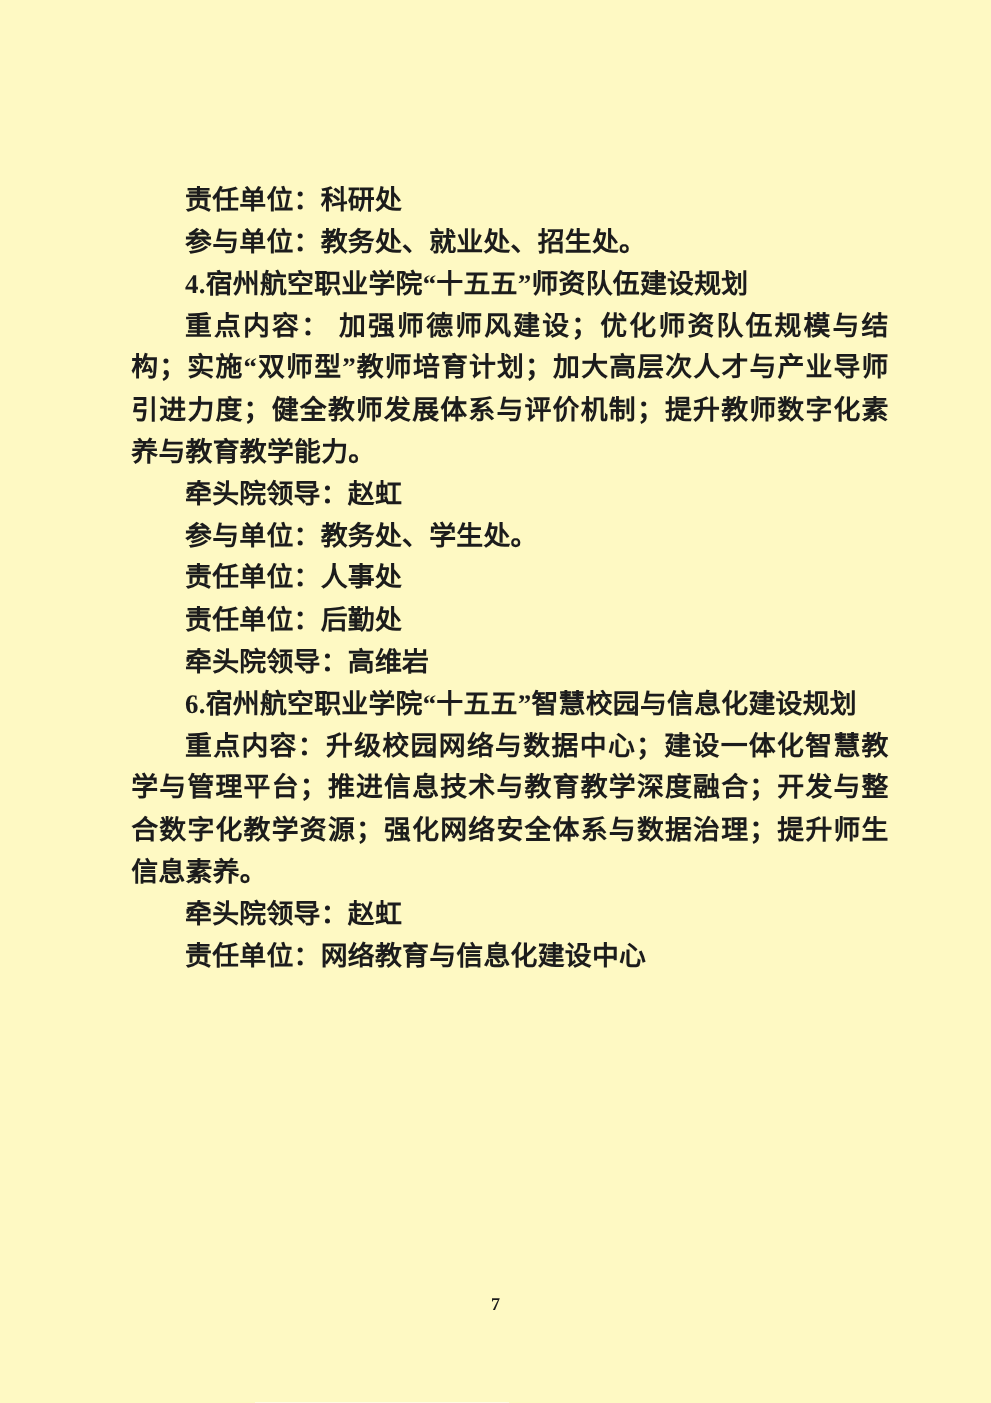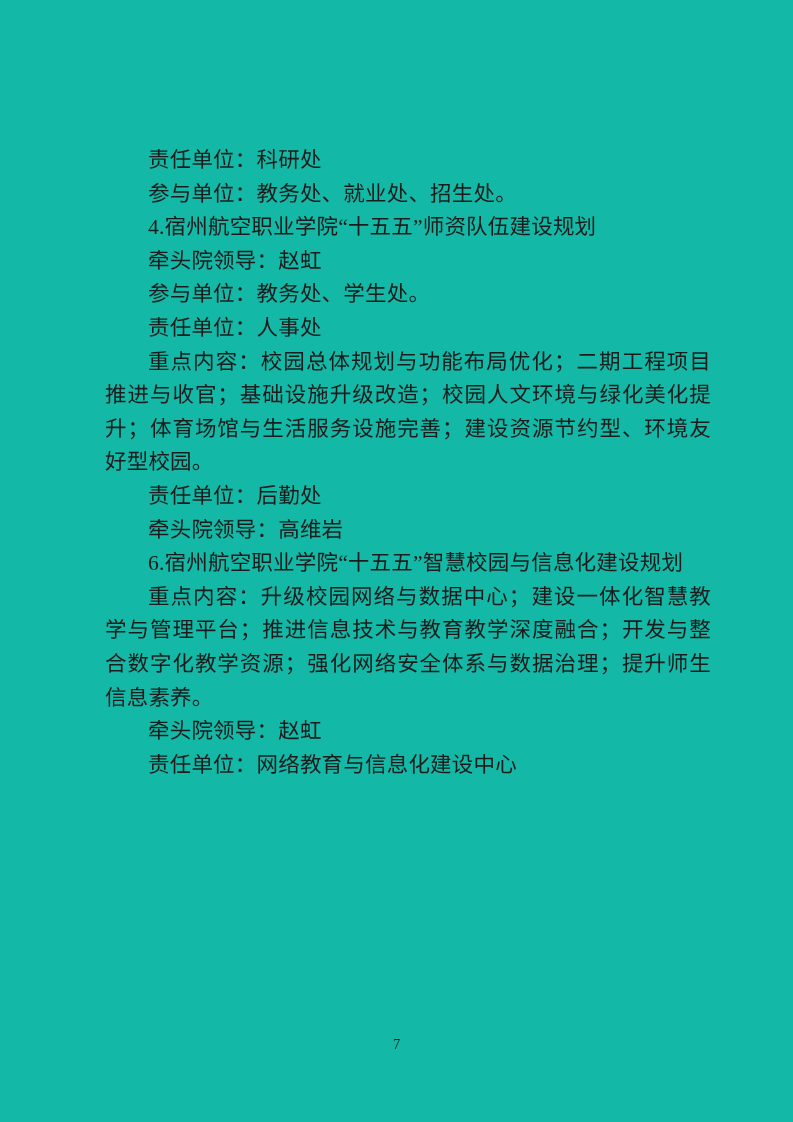--- a/index.html
+++ b/index.html
@@ -5,24 +5,25 @@
 <style>
   html, body {
     margin: 0;
     padding: 0;
     background: #ffffff;
   }
   .page {
     position: relative;
     width: 793px;
     height: 1122px;
-    background: #14b8a6;
+    background: #fef9c3;
     overflow: hidden;
     font-family: "Liberation Serif", "DejaVu Serif", serif;
     color: #1c1c1c;
+    font-weight: bold;
   }
   .content {
     position: absolute;
     left: 105px;
     top: 144px;
     width: 606px;
   }
   .para {
     margin: 0;
     font-size: 21.5px;
@@ -45,24 +46,24 @@
   }
 </style>
 </head>
 <body>
 
 <div class="page">
   <div class="content">
     <p class="para">责任单位：科研处</p>
     <p class="para">参与单位：教务处、就业处、招生处。</p>
     <p class="para">4.宿州航空职业学院“十五五”师资队伍建设规划</p>
+    <p class="para">重点内容： 加强师德师风建设；优化师资队伍规模与结构；实施“双师型”教师培育计划；加大高层次人才与产业导师引进力度；健全教师发展体系与评价机制；提升教师数字化素养与教育教学能力。</p>
     <p class="para">牵头院领导：赵虹</p>
     <p class="para">参与单位：教务处、学生处。</p>
     <p class="para">责任单位：人事处</p>
-    <p class="para">重点内容：校园总体规划与功能布局优化；二期工程项目推进与收官；基础设施升级改造；校园人文环境与绿化美化提升；体育场馆与生活服务设施完善；建设资源节约型、环境友好型校园。</p>
     <p class="para">责任单位：后勤处</p>
     <p class="para">牵头院领导：高维岩</p>
     <p class="para">6.宿州航空职业学院“十五五”智慧校园与信息化建设规划</p>
     <p class="para">重点内容：升级校园网络与数据中心；建设一体化智慧教学与管理平台；推进信息技术与教育教学深度融合；开发与整合数字化教学资源；强化网络安全体系与数据治理；提升师生信息素养。</p>
     <p class="para">牵头院领导：赵虹</p>
     <p class="para">责任单位：网络教育与信息化建设中心</p>
   </div>
   <div class="page-number">7</div>
 </div>
 

